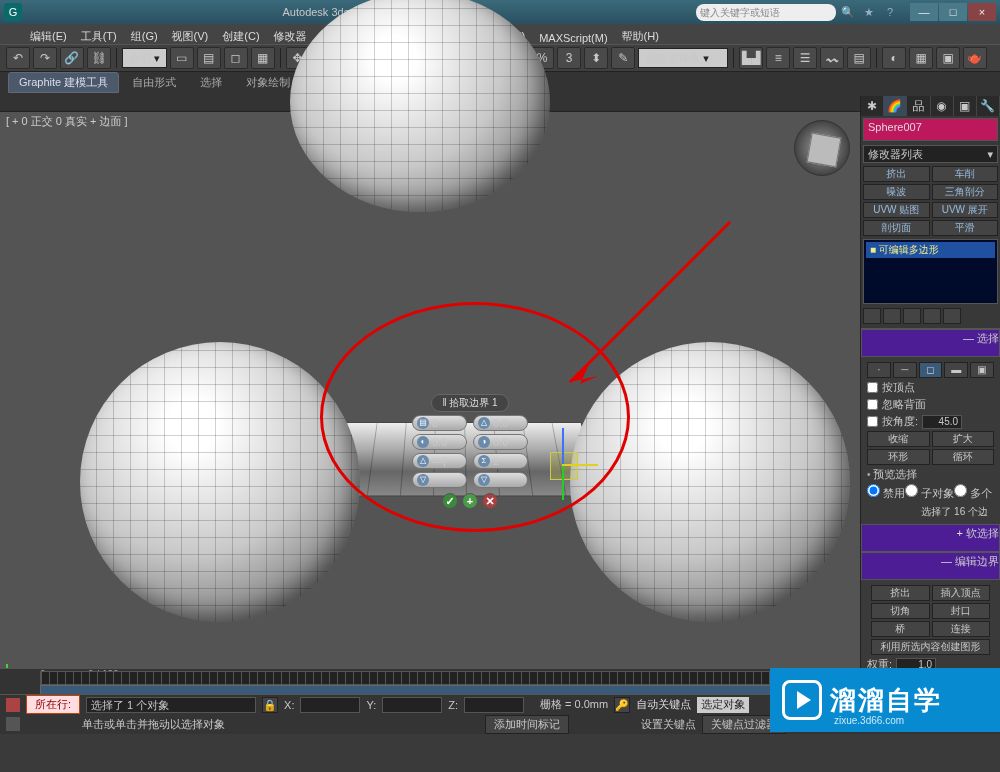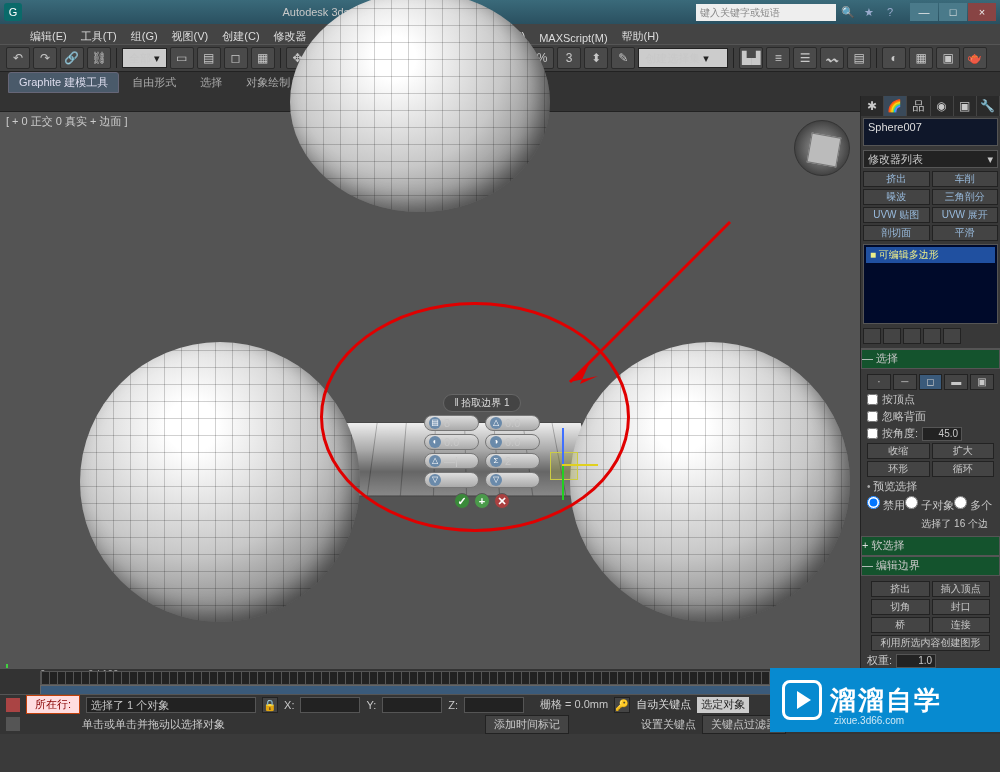--- a/index.html
+++ b/index.html
@@ -1,21 +1,21 @@
 <!DOCTYPE html>
 <html><head>
 <meta charset="utf-8">
 <style>
 *{margin:0;padding:0;box-sizing:border-box;font-family:"Microsoft YaHei",Arial,sans-serif;font-size:11px;color:#c8c8c8;user-select:none}
 body{width:1000px;height:772px;background:#3a3a3a;overflow:hidden;position:relative}
 
 .titlebar{height:24px;background:linear-gradient(#3a6a7a,#2a5060);display:flex;align-items:center;padding:0 4px}
 .titlebar .logo{width:18px;height:18px;background:#0a6a6a;border-radius:3px;margin-right:6px;display:flex;align-items:center;justify-content:center;color:#fff}
 .titlebar .ttxt{flex:1;text-align:center;color:#cfe8ee}
-.titlebar .search{width:140px;height:17px;background:#eee;border-radius:0;color:#888;padding:0 4px;line-height:17px;font-size:10px}
+.titlebar .search{width:140px;height:17px;background:#eee;border-radius:8px;color:#888;padding:0 4px;line-height:17px;font-size:10px}
 .titlebar .ticon{width:18px;height:18px;margin-left:3px;display:flex;align-items:center;justify-content:center;color:#9ac}
 .titlebar .winbtns{display:flex;margin-left:10px}
 .titlebar .winbtns div{width:28px;height:18px;background:#4a7a8a;margin-left:1px;text-align:center;line-height:18px;color:#eee}
 .titlebar .winbtns .close{background:#884444}
 
 .menubar{height:20px;background:#444;display:flex;align-items:flex-end;padding:0 30px}
 .menubar span{margin-right:14px;font-size:11px;color:#ddd}
 
 .toolbar{height:28px;background:#3f3f3f;border-top:1px solid #555;border-bottom:1px solid #222;display:flex;align-items:center;padding:0 6px;gap:3px}
 .toolbar .tbtn{width:24px;height:22px;background:#4a4a4a;border:1px solid #2a2a2a;border-radius:2px;display:flex;align-items:center;justify-content:center;font-size:12px}
@@ -52,46 +52,46 @@
 .ybox{position:absolute;top:340px;left:550px;width:28px;height:28px;border:1px solid #cc4;background:rgba(200,200,60,.25)}
 .axisw{position:absolute;bottom:6px;left:6px;width:30px;height:30px}
 .axisw .r{position:absolute;bottom:0;left:0;width:24px;height:2px;background:#e04040}
 .axisw .g{position:absolute;bottom:0;left:0;width:2px;height:24px;background:#40d040}
 .axisw .b{position:absolute;bottom:0;left:0;width:16px;height:2px;background:#4060e0;transform:rotate(-35deg);transform-origin:left}
 
 .redell{position:absolute;top:190px;left:320px;width:310px;height:230px;border:3px solid #e00000;border-radius:50%;pointer-events:none}
 .redarr{position:absolute;top:100px;left:540px;width:200px;height:200px;pointer-events:none}
 .redarr svg{width:100%;height:100%}
 
-.caddy{position:absolute;top:282px;left:412px;width:140px;display:flex;flex-direction:column;align-items:center;gap:3px}
+.caddy{position:absolute;top:282px;left:400px;width:140px;display:flex;flex-direction:column;align-items:center;gap:3px}
 .caddy .hdr{background:#444;border:1px solid #666;border-radius:9px;padding:1px 10px;color:#ddd;font-size:10px}
 .caddy .row{display:flex;gap:6px}
 .caddy .pill{width:55px;height:16px;border-radius:8px;background:linear-gradient(#ddd,#aaa);border:1px solid #777;color:#222;font-size:10px;display:flex;align-items:center;padding:0 4px;gap:3px}
 .caddy .pill .ic{width:12px;height:12px;border-radius:50%;background:#6a8aaa;font-size:8px;text-align:center;line-height:12px;color:#fff}
 .caddy .okrow{display:flex;gap:4px;margin-top:2px}
 .caddy .okrow div{width:16px;height:16px;border-radius:50%;border:1px solid #555;display:flex;align-items:center;justify-content:center;font-size:11px;font-weight:bold}
 .caddy .ok{background:#3a8a3a;color:#fff}
 .caddy .plus{background:#4a9a4a;color:#fff}
 .caddy .no{background:#aa4040;color:#fff}
 
 .cmd{position:absolute;top:96px;right:0;width:140px;height:598px;background:#383838;border-left:1px solid #222;display:flex;flex-direction:column;font-size:11px}
 .cmd .tabs{height:20px;display:flex;background:#2a2a2a}
 .cmd .tabs div{flex:1;height:20px;display:flex;align-items:center;justify-content:center;border-right:1px solid #444;font-size:12px}
 .cmd .tabs .on{background:#3a4a5a}
-.cmd .objn{height:28px;background:#0f172a;border:1px solid #555;margin:2px;padding:0 4px;line-height:16px;color:#ddd}
+.cmd .objn{height:28px;background:#be185d;border:1px solid #555;margin:2px;padding:0 4px;line-height:16px;color:#ddd}
 .cmd .drop{height:18px;background:#222;border:1px solid #555;margin:2px;padding:0 4px;line-height:16px;position:relative}
 .cmd .drop:after{content:'▾';position:absolute;right:4px}
 .cmd .btnrow{display:flex;margin:1px 2px;gap:2px}
 .cmd .btnrow div{flex:1;height:16px;background:#444;border:1px solid #222;text-align:center;line-height:14px;color:#9bd;font-size:10px}
 .cmd .stack{height:80px;background:#000a2a;border:1px solid #555;margin:2px;padding:2px}
 .cmd .stack .item{background:#2050a0;color:#ee8;padding:1px 4px;font-size:10px}
 .cmd .minib{height:16px;display:flex;margin:2px;gap:2px}
 .cmd .minib div{width:18px;height:16px;background:#444;border:1px solid #222}
 .cmd .roll{background:#3a3a3a;border-top:1px solid #555;margin-top:2px}
-.cmd .roll .rh{height:20px;background:#14532d;text-align:left;line-height:16px;border:1px solid #555;color:#ddd;font-size:11px}
+.cmd .roll .rh{height:28px;background:#4c1d95;text-align:right;line-height:16px;border:1px solid #555;color:#ddd;font-size:11px}
 .cmd .grp{padding:3px 6px}
 .cmd .chk{display:flex;align-items:center;gap:4px;margin:2px 0;font-size:10px}
 .cmd .chk input{width:11px;height:11px}
 .cmd .num{width:40px;height:14px;background:#222;border:1px solid #555;text-align:right;padding:0 3px;font-size:10px;display:inline-block;line-height:12px}
 .cmd .tgl{display:flex;gap:2px;margin:2px 0}
 .cmd .tgl div{flex:1;height:16px;background:#444;border:1px solid #222;text-align:center;line-height:14px;font-size:10px}
 .cmd .tgl .on{background:#3a5a7a}
 .cmd .rad{display:flex;margin:2px 0;font-size:10px;flex-wrap:wrap}
 .cmd .stat{text-align:right;color:#ccc;font-size:10px;padding:2px 6px}
 .cmd .btn2{display:flex;gap:2px;margin:2px 4px}

